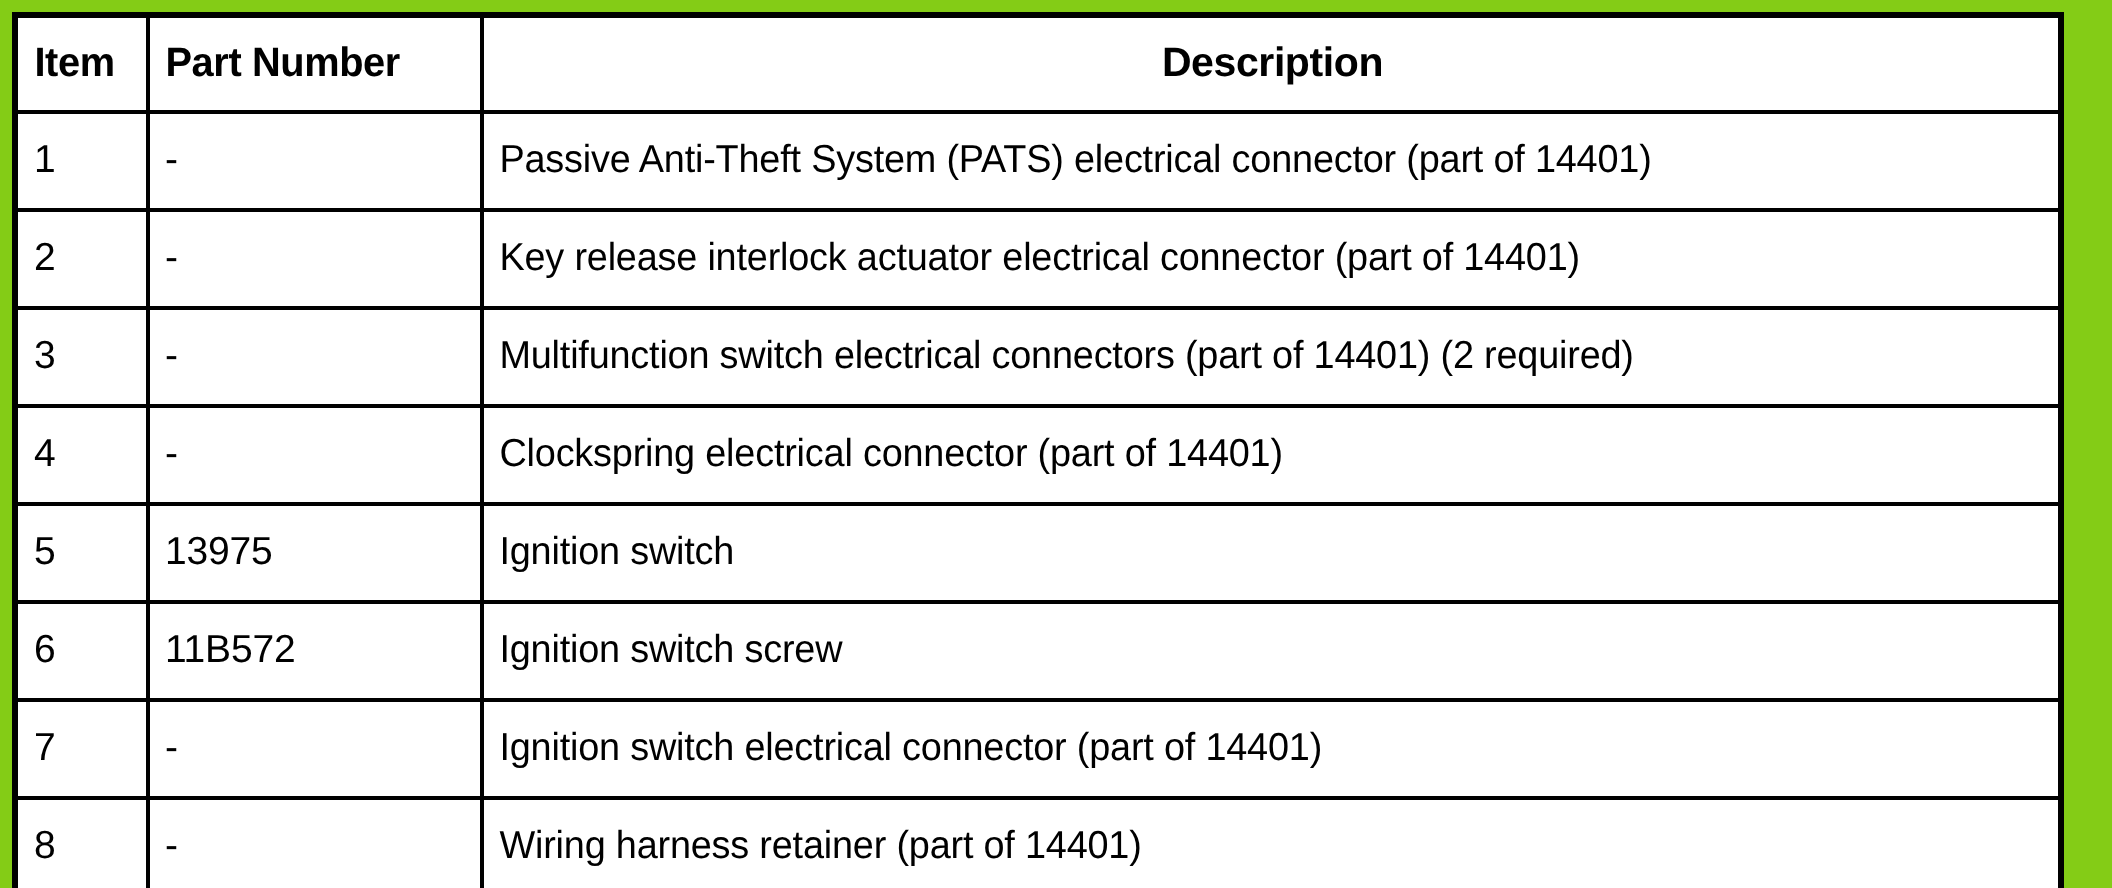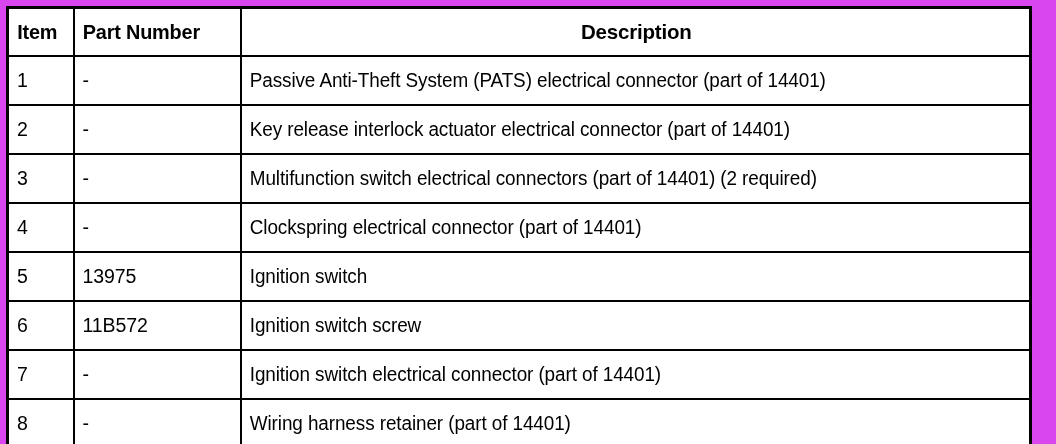--- a/index.html
+++ b/index.html
@@ -11,21 +11,21 @@
     width: 1056px;
     height: 444px;
     font-family: "Liberation Sans", "DejaVu Sans", sans-serif;
     color: #000000;
     overflow: hidden;
   }
   #page {
     position: relative;
     width: 1056px;
     height: 444px;
-    background: #d946ef;
+    background: #84cc16;
   }
   #parts-table {
     position: absolute;
     left: 6px;
     top: 6px;
     width: 1026px;
     border-collapse: collapse;
     table-layout: fixed;
     background: #ffffff;
     border: 3px solid #000000;

